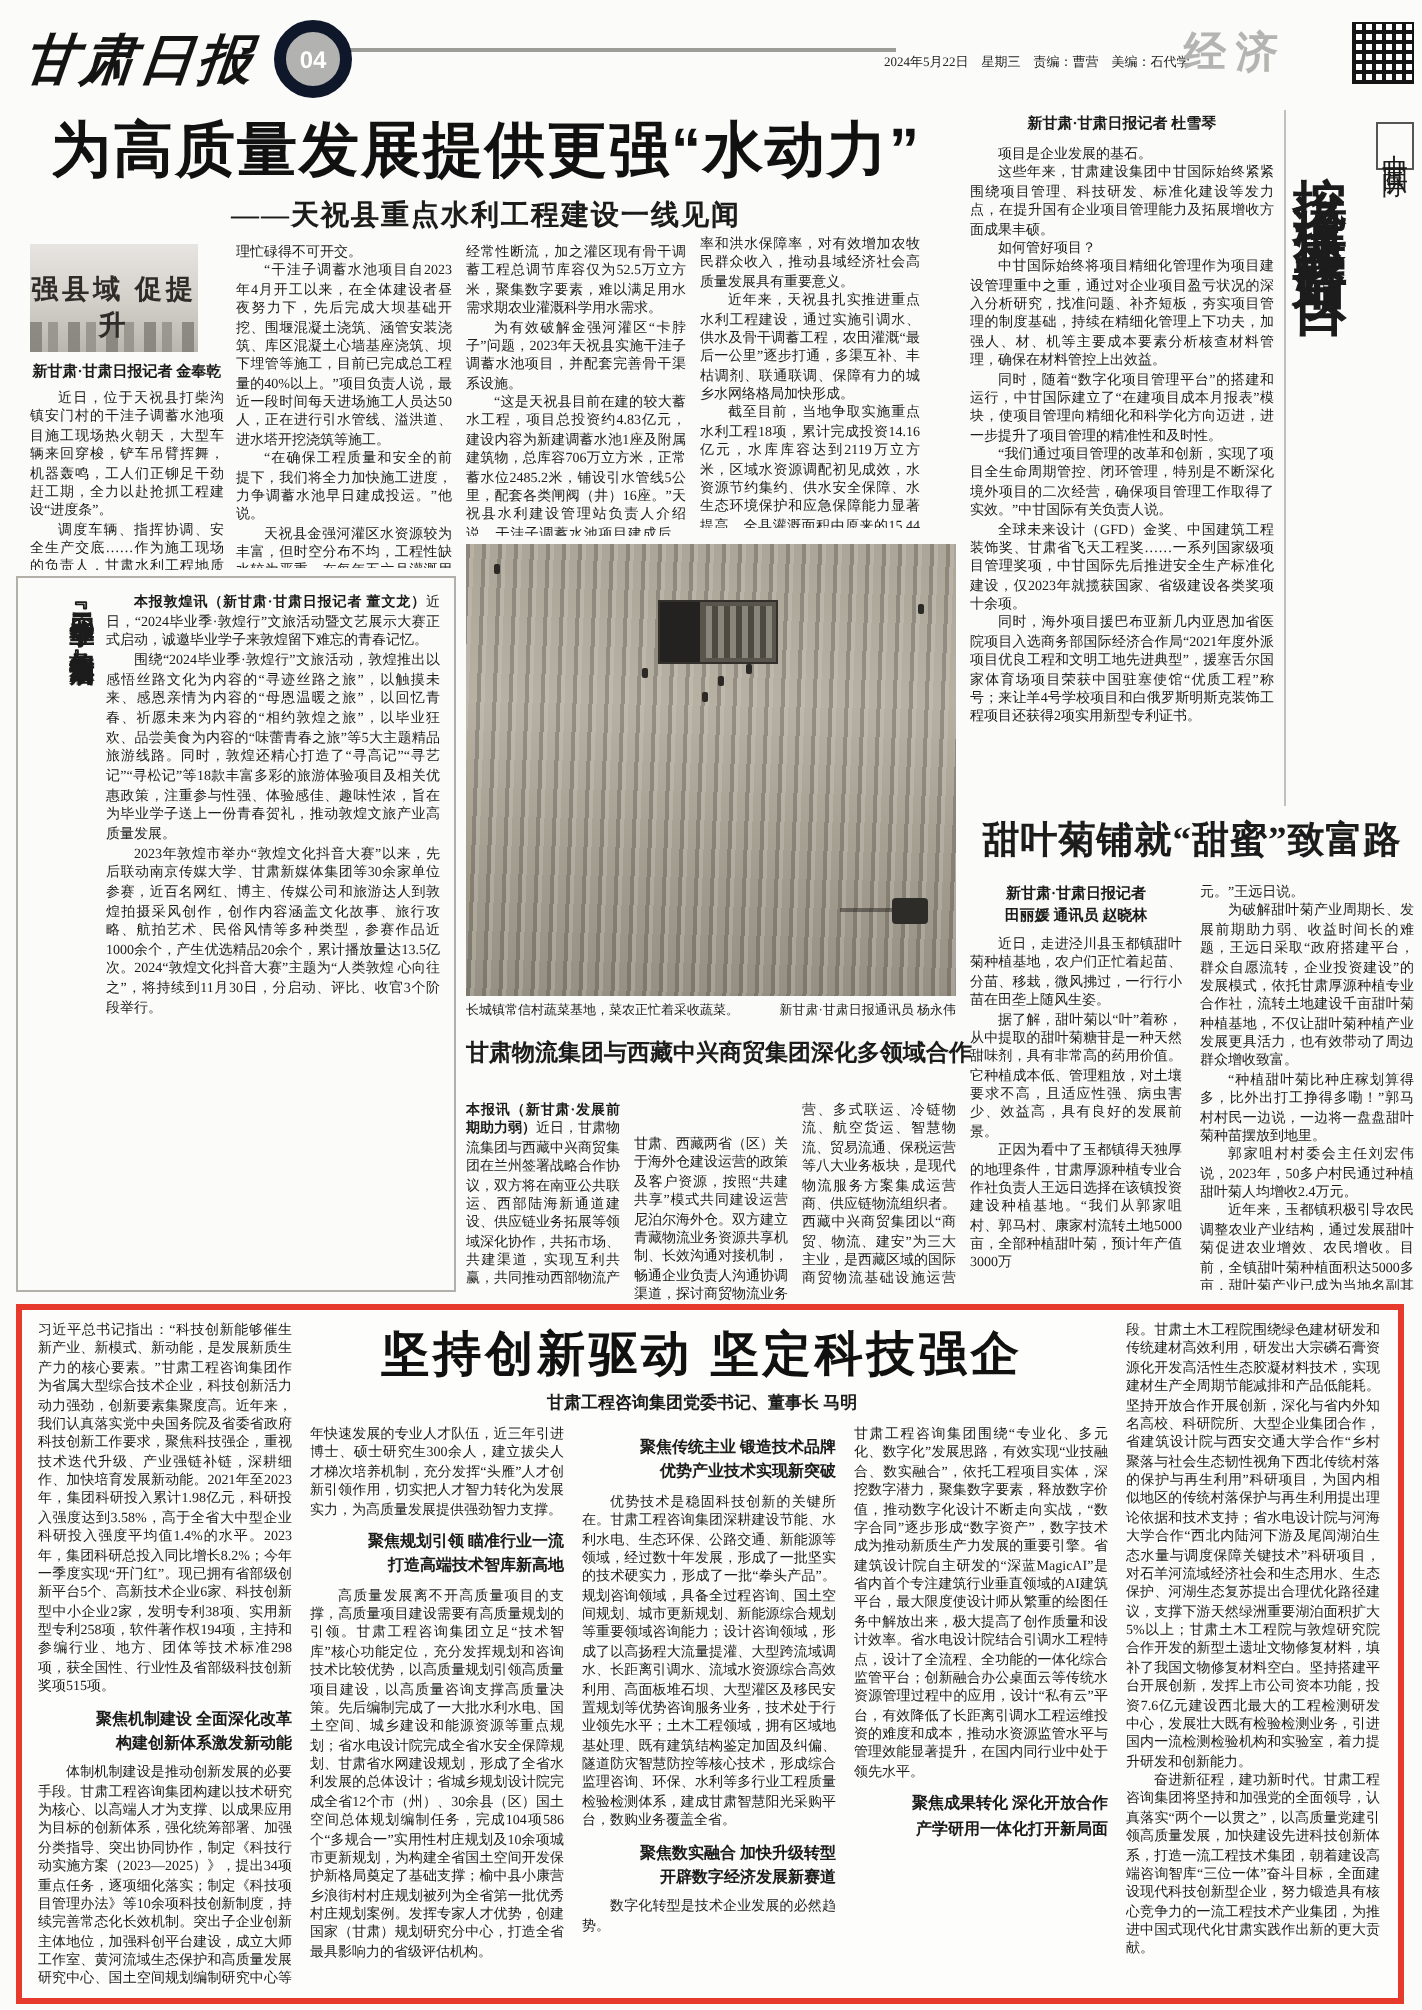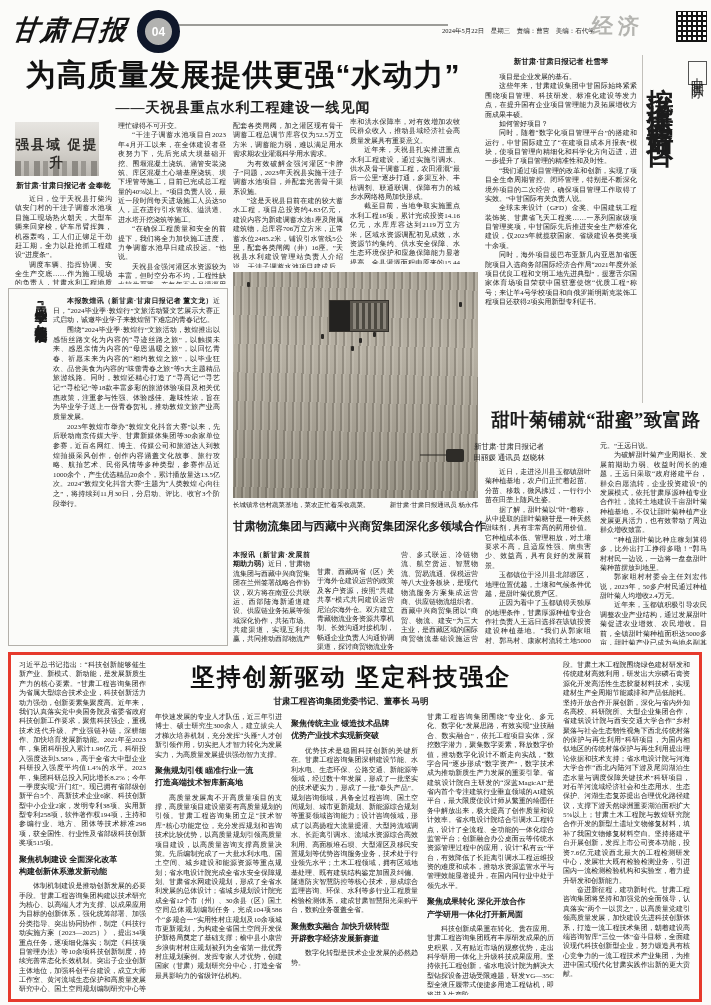--- a/index.html
+++ b/index.html
@@ -2,29 +2,29 @@
 <html><head>
 <meta charset="utf-8">
 <style>
   html,body{margin:0;padding:0;}
   body{width:711px;height:1005px;position:relative;overflow:hidden;background:#fbfbf9;
        font-family:"Liberation Serif","DejaVu Serif",serif;color:#1c1c1c;}
   .abs{position:absolute;}
   .txt{position:absolute;overflow:hidden;text-align:justify;font-size:7px;line-height:1.34;color:#1c1c1c;}
   .txt p{margin:0;text-indent:2em;}
   .txt p.ni{text-indent:0;}
-  .txt .sub-h{font-family:Liberation Sans, sans-serif;font-weight:bold;font-size:8px;
-       text-align:left;white-space:pre-line;line-height:1.55;margin:5px 0 4px;text-indent:0;}
+  .txt .sub-h{font-family:Liberation Serif, serif;font-weight:bold;font-size:8px;
+       text-align:right;white-space:pre-line;line-height:1.55;margin:5px 0 4px;text-indent:0;}
   .vert{writing-mode:vertical-rl;text-orientation:upright;}
   
   .masthead{left:12px;top:12px;font:italic bold 27px "DejaVu Serif",serif;color:#141414;
        transform:skewX(-6deg);letter-spacing:2px;}
   .hrule{left:148px;top:24px;width:300px;height:2px;background:#9c9c98;}
   .pgnum{left:137px;top:10px;width:27px;height:27px;border-radius:50%;background:#b2b2b0;
-       border:8px solid #0f172a;color:#fff;font:bold 12px "Liberation Sans",sans-serif;
+       border:6px solid #0f172a;color:#fff;font:bold 12px "Liberation Sans",sans-serif;
        display:flex;align-items:center;justify-content:center;z-index:2;}
   .dateline{left:442px;top:27px;width:160px;font-size:6.5px;color:#222;white-space:nowrap;}
   .section{left:592px;top:12px;font:bold 21px "Liberation Sans",sans-serif;color:#b4b4b0;letter-spacing:5px;}
   .qr{left:676px;top:11px;width:31px;height:31px;background-color:#fff;
       background-image:repeating-linear-gradient(0deg,#151515 0 2px,transparent 2px 5px),
                        repeating-linear-gradient(90deg,#151515 0 2px,transparent 2px 5px);}
   
   .lead-h1{left:8px;top:55px;width:470px;text-align:center;
        font:bold 30px "Liberation Sans","DejaVu Sans",sans-serif;color:#111;letter-spacing:1px;}
   .lead-sub{left:8px;top:99px;width:470px;text-align:center;font-weight:bold;font-size:14px;letter-spacing:1px;}
@@ -56,21 +56,21 @@
   
   .log-h{left:233px;top:519px;width:245px;text-align:right;
      font:bold 11.5px "Liberation Sans","DejaVu Sans",sans-serif;letter-spacing:0px;white-space:nowrap;}
   
   .zg-byline{left:485px;top:57px;width:152px;}
   .zg-strip{left:642px;top:55px;width:66px;height:348px;border-left:1px solid #c2c0bb;}
   .zg-kicker{position:absolute;right:2px;top:6px;border:1px solid #555;padding:5px 2px;
      font-size:13px;letter-spacing:3px;line-height:1;}
   .zg-head{position:absolute;left:3px;top:12px;height:335px;font-weight:bold;font-size:27px;letter-spacing:8px;line-height:1;}
   .tj-h{left:485px;top:407px;width:222px;text-align:center;font-weight:bold;font-size:18.5px;letter-spacing:.5px;white-space:nowrap;}
-  .tj-byline{left:456px;top:441px;width:106px;font-weight:normal;font-size:7.5px;text-align:center;line-height:1.5;}
+  .tj-byline{left:485px;top:441px;width:106px;font-weight:bold;font-size:7.5px;text-align:center;line-height:1.5;}
   
   .feature{left:8px;top:652px;width:694px;height:350px;box-sizing:border-box;border:3px solid #e63a2c;background:#fdfdfb;}
   .f-title{position:absolute;left:140px;top:6px;width:400px;text-align:center;
      font:bold 24px "Liberation Sans","DejaVu Sans",sans-serif;letter-spacing:2px;color:#111;}
   .f-sub{position:absolute;left:140px;top:41px;width:400px;text-align:center;font-weight:bold;font-size:8.5px;}
   .fcol{text-align:justify;}
   .c1{left:8px;top:6px;width:127px;height:334px;}
   .c2{left:144px;top:58px;width:127px;height:282px;}
   .c3{left:280px;top:58px;width:127px;height:282px;}
   .c4{left:416px;top:58px;width:127px;height:282px;}
@@ -97,21 +97,21 @@
     <p>近日，位于天祝县打柴沟镇安门村的干洼子调蓄水池项目施工现场热火朝天，大型车辆来回穿梭，铲车吊臂挥舞，机器轰鸣，工人们正铆足干劲赶工期，全力以赴抢抓工程建设“进度条”。</p>
     <p>调度车辆、指挥协调、安全生产交底……作为施工现场的负责人，甘肃水利工程地质建设有限责任公司项目经</p>
   </div>
 <div class="txt" style="left:118px;top:122px;width:108px;height:162px;">
     <p class="ni">理忙碌得不可开交。</p>
     <p>“干洼子调蓄水池项目自2023年4月开工以来，在全体建设者昼夜努力下，先后完成大坝基础开挖、围堰混凝土浇筑、涵管安装浇筑、库区混凝土心墙基座浇筑、坝下埋管等施工，目前已完成总工程量的40%以上。”项目负责人说，最近一段时间每天进场施工人员达50人，正在进行引水管线、溢洪道、进水塔开挖浇筑等施工。</p>
     <p>“在确保工程质量和安全的前提下，我们将全力加快施工进度，力争调蓄水池早日建成投运。”他说。</p>
     <p>天祝县金强河灌区水资源较为丰富，但时空分布不均，工程性缺水较为严重，在每年五六月灌溉用水高峰期，河道</p>
   </div>
 <div class="txt" style="left:233px;top:122px;width:110px;height:146px;">
-    <p class="ni">配套各类闸阀，加之灌区现有骨干调蓄工程总调节库容仅为52.5万立方米，调蓄能力弱，难以满足用水需求期农业灌溉科学用水需求。</p>
+    <p class="ni">经常性断流，加之灌区现有骨干调蓄工程总调节库容仅为52.5万立方米，聚集数字要素，难以满足用水需求期农业灌溉科学用水需求。</p>
     <p>为有效破解金强河灌区“卡脖子”问题，2023年天祝县实施干洼子调蓄水池项目，并配套完善骨干渠系设施。</p>
     <p>“这是天祝县目前在建的较大蓄水工程，项目总投资约4.83亿元，建设内容为新建调蓄水池1座及附属建筑物，总库容706万立方米，正常蓄水位2485.2米，铺设引水管线5公里，配套各类闸阀（井）16座。”天祝县水利建设管理站负责人介绍说，干洼子调蓄水池项目建成后，将进一步优化当地区域水资源配置，增强区域调节能力，提高灌区水资源利用</p>
   </div>
 <div class="txt" style="left:350px;top:118px;width:110px;height:146px;">
     <p class="ni">率和洪水保障率，对有效增加农牧民群众收入，推动县域经济社会高质量发展具有重要意义。</p>
     <p>近年来，天祝县扎实推进重点水利工程建设，通过实施引调水、供水及骨干调蓄工程，农田灌溉“最后一公里”逐步打通，多渠互补、丰枯调剂、联通联调、保障有力的城乡水网络格局加快形成。</p>
     <p>截至目前，当地争取实施重点水利工程18项，累计完成投资14.16亿元，水库库容达到2119万立方米，区域水资源调配初见成效，水资源节约集约、供水安全保障、水生态环境保护和应急保障能力显著提高。全县灌溉面积由原来的15.44万亩增至现在的26.14万亩，有效促进农业增产和农民稳步增收致富。</p>
   </div>
 
 <div class="abs dh">
@@ -152,39 +152,39 @@
   </div>
 <div class="txt" style="left:401px;top:551px;width:77px;height:94px;">
     <p class="ni">营、多式联运、冷链物流、航空货运、智慧物流、贸易流通、保税运营等八大业务板块，是现代物流服务方案集成运营商、供应链物流组织者。西藏中兴商贸集团以“商贸、物流、建安”为三大主业，是西藏区域的国际商贸物流基础设施运营商。两家企业业务优势互补性强、合作空间广，将在共建“一带一路”中发挥更大作用。</p>
   </div>
 
 <div class="byline zg-byline">新甘肃·甘肃日报记者 杜雪琴</div>
 <div class="txt" style="left:485px;top:73px;width:152px;height:330px;">
     <p>项目是企业发展的基石。</p>
     <p>这些年来，甘肃建设集团中甘国际始终紧紧围绕项目管理、科技研发、标准化建设等发力点，在提升国有企业项目管理能力及拓展增收方面成果丰硕。</p>
     <p>如何管好项目？</p>
+    <p>中甘国际始终将项目精细化管理作为项目建设管理重中之重，通过对企业项目盈亏状况的深入分析研究，找准问题、补齐短板，夯实项目管理的制度基础，持续在精细化管理上下功夫，加强人、材、机等主要成本要素分析核查材料管理，确保在材料管控上出效益。</p>
     <p>同时，随着“数字化项目管理平台”的搭建和运行，中甘国际建立了“在建项目成本月报表”模块，使项目管理向精细化和科学化方向迈进，进一步提升了项目管理的精准性和及时性。</p>
     <p>“我们通过项目管理的改革和创新，实现了项目全生命周期管控、闭环管理，特别是不断深化境外项目的二次经营，确保项目管理工作取得了实效。”中甘国际有关负责人说。</p>
     <p>全球未来设计（GFD）金奖、中国建筑工程装饰奖、甘肃省飞天工程奖……一系列国家级项目管理奖项，中甘国际先后推进安全生产标准化建设，仅2023年就揽获国家、省级建设各类奖项十余项。</p>
     <p>同时，海外项目援巴布亚新几内亚恩加省医院项目入选商务部国际经济合作局“2021年度外派项目优良工程和文明工地先进典型”，援塞舌尔国家体育场项目荣获中国驻塞使馆“优质工程”称号；来让羊4号学校项目和白俄罗斯明斯克装饰工程项目还获得2项实用新型专利证书。</p>
   </div>
 <div class="abs zg-strip">
   <div class="zg-kicker vert">中甘国际</div>
   <div class="zg-head vert">挖潜提质管好项目</div>
 </div>
 
 <div class="abs tj-h">甜叶菊铺就“甜蜜”致富路</div>
 <div class="abs tj-byline">
   <div>新甘肃·甘肃日报记者</div>
   <div>田丽媛 通讯员 赵晓林</div>
 </div>
 <div class="txt" style="left:485px;top:468px;width:106px;height:177px;">
     <p>近日，走进泾川县玉都镇甜叶菊种植基地，农户们正忙着起苗、分苗、移栽，微风拂过，一行行小苗在田垄上随风生姿。</p>
     <p>据了解，甜叶菊以“叶”着称，从中提取的甜叶菊糖苷是一种天然甜味剂，具有非常高的药用价值。它种植成本低、管理粗放，对土壤要求不高，且适应性强、病虫害少、效益高，具有良好的发展前景。</p>
-    <p>玉都镇位于泾川县北部塬区，地理位置优越，土壤和气候条件优越，是甜叶菊优质产区。</p>
     <p>正因为看中了玉都镇得天独厚的地理条件，甘肃厚源种植专业合作社负责人王远日选择在该镇投资建设种植基地。“我们从郭家咀村、郭马村、康家村流转土地5000亩，全部种植甜叶菊，预计年产值3000万</p>
   </div>
 <div class="txt" style="left:600px;top:442px;width:107px;height:203px;">
     <p class="ni">元。”王远日说。</p>
     <p>为破解甜叶菊产业周期长、发展前期助力弱、收益时间长的难题，王远日采取“政府搭建平台，群众自愿流转，企业投资建设”的发展模式，依托甘肃厚源种植专业合作社，流转土地建设千亩甜叶菊种植基地，不仅让甜叶菊种植产业发展更具活力，也有效带动了周边群众增收致富。</p>
     <p>“种植甜叶菊比种庄稼划算得多，比外出打工挣得多嘞！”郭马村村民一边说，一边将一盘盘甜叶菊种苗摆放到地里。</p>
     <p>郭家咀村村委会主任刘宏伟说，2023年，50多户村民通过种植甜叶菊人均增收2.4万元。</p>
     <p>近年来，玉都镇积极引导农民调整农业产业结构，通过发展甜叶菊促进农业增效、农民增收。目前，全镇甜叶菊种植面积达5000多亩，甜叶菊产业已成为当地名副其实的富民产业。</p>
   </div>
 
@@ -208,19 +208,18 @@
 优势产业技术实现新突破</div>
       <p>优势技术是稳固科技创新的关键所在。甘肃工程咨询集团深耕建设节能、水利水电、生态环保、公路交通、新能源等领域，经过数十年发展，形成了一批坚实的技术硬实力，形成了一批“拳头产品”。规划咨询领域，具备全过程咨询、国土空间规划、城市更新规划、新能源综合规划等重要领域咨询能力；设计咨询领域，形成了以高扬程大流量提灌、大型跨流域调水、长距离引调水、流域水资源综合高效利用、高面板堆石坝、大型灌区及移民安置规划等优势咨询服务业务，技术处于行业领先水平；土木工程领域，拥有区域地基处理、既有建筑结构鉴定加固及纠偏、隧道防灾智慧防控等核心技术，形成综合监理咨询、环保、水利等多行业工程质量检验检测体系，建成甘肃智慧阳光采购平台，数购业务覆盖全省。</p>
       <div class="sub-h">聚焦数实融合 加快升级转型
 开辟数字经济发展新赛道</div>
       <p>数字化转型是技术企业发展的必然趋势。</p>
     </div>
   <div class="txt fcol c4">
       <p class="ni">甘肃工程咨询集团围绕“专业化、多元化、数字化”发展思路，有效实现“业技融合、数实融合”，依托工程项目实体，深挖数字潜力，聚集数字要素，释放数字价值，推动数字化设计不断走向实战，“数字合同”逐步形成“数字资产”，数字技术成为推动新质生产力发展的重要引擎。省建筑设计院自主研发的“深蓝MagicAI”是省内首个专注建筑行业垂直领域的AI建筑平台，最大限度使设计师从繁重的绘图任务中解放出来，极大提高了创作质量和设计效率。省水电设计院结合引调水工程特点，设计了全流程、全功能的一体化综合监管平台；创新融合办公桌面云等传统水资源管理过程中的应用，设计“私有云”平台，有效降低了长距离引调水工程运维投资的难度和成本，推动水资源监管水平与管理效能显著提升，在国内同行业中处于领先水平。</p>
       <div class="sub-h">聚焦成果转化 深化开放合作
 产学研用一体化打开新局面</div>
-      <p>科技创新成果重在转化、贵在应用。甘肃工程咨询集团既有丰厚研发成果的历史积累，又有贴近市场的观察优势，走出科学研用一体化上升级科技成果应用。坚持依托工程创新，省水电设计院为解决大型钻探设备进场受限难题，研发YG—35C型全液压履带式便捷多用途工程钻机，即将进入生产阶</p>
     </div>
   <div class="txt fcol c5">
       <p class="ni">段。甘肃土木工程院围绕绿色建材研发和传统建材高效利用，研发出大宗磷石膏资源化开发高活性生态胶凝材料技术，实现建材生产全周期节能减排和产品低能耗。坚持开放合作开展创新，深化与省内外知名高校、科研院所、大型企业集团合作，省建筑设计院与西安交通大学合作“乡村聚落与社会生态韧性视角下西北传统村落的保护与再生利用”科研项目，为国内相似地区的传统村落保护与再生利用提出理论依据和技术支持；省水电设计院与河海大学合作“西北内陆河下游及尾闾湖泊生态水量与调度保障关键技术”科研项目，对石羊河流域经济社会和生态用水、生态保护、河湖生态复苏提出合理优化路径建议，支撑下游天然绿洲重要湖泊面积扩大5%以上；甘肃土木工程院与敦煌研究院合作开发的新型土遗址文物修复材料，填补了我国文物修复材料空白。坚持搭建平台开展创新，发挥上市公司资本功能，投资7.6亿元建设西北最大的工程检测研发中心，发展壮大既有检验检测业务，引进国内一流检测检验机构和实验室，着力提升研发和创新能力。</p>
       <p>奋进新征程，建功新时代。甘肃工程咨询集团将坚持和加强党的全面领导，认真落实“两个一以贯之”，以高质量党建引领高质量发展，加快建设先进科技创新体系，打造一流工程技术集团，朝着建设高端咨询智库“三位一体”奋斗目标，全面建设现代科技创新型企业，努力锻造具有核心竞争力的一流工程技术产业集团，为推进中国式现代化甘肃实践作出新的更大贡献。</p>
     </div>
 </div>
 
 </body></html>

